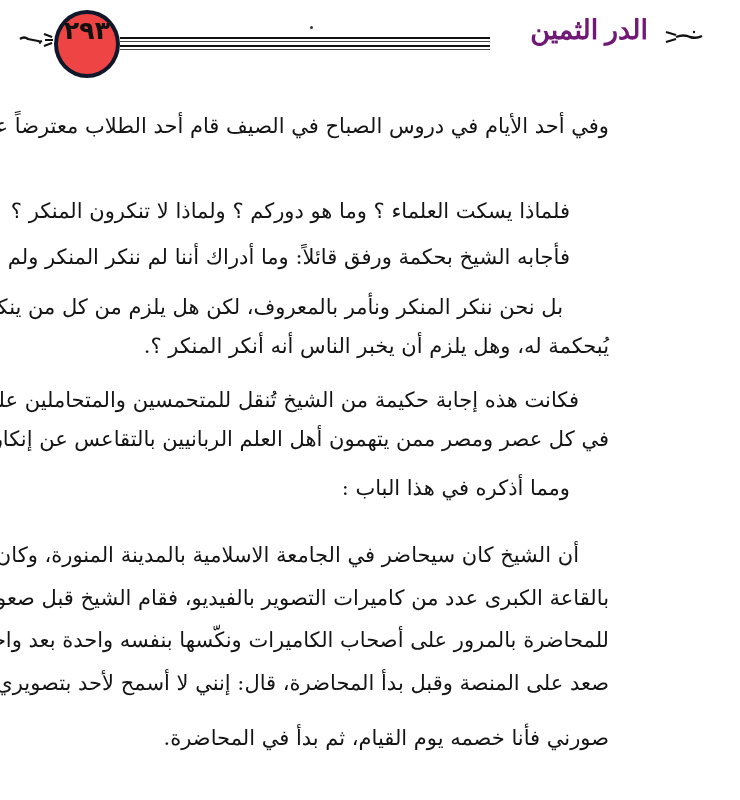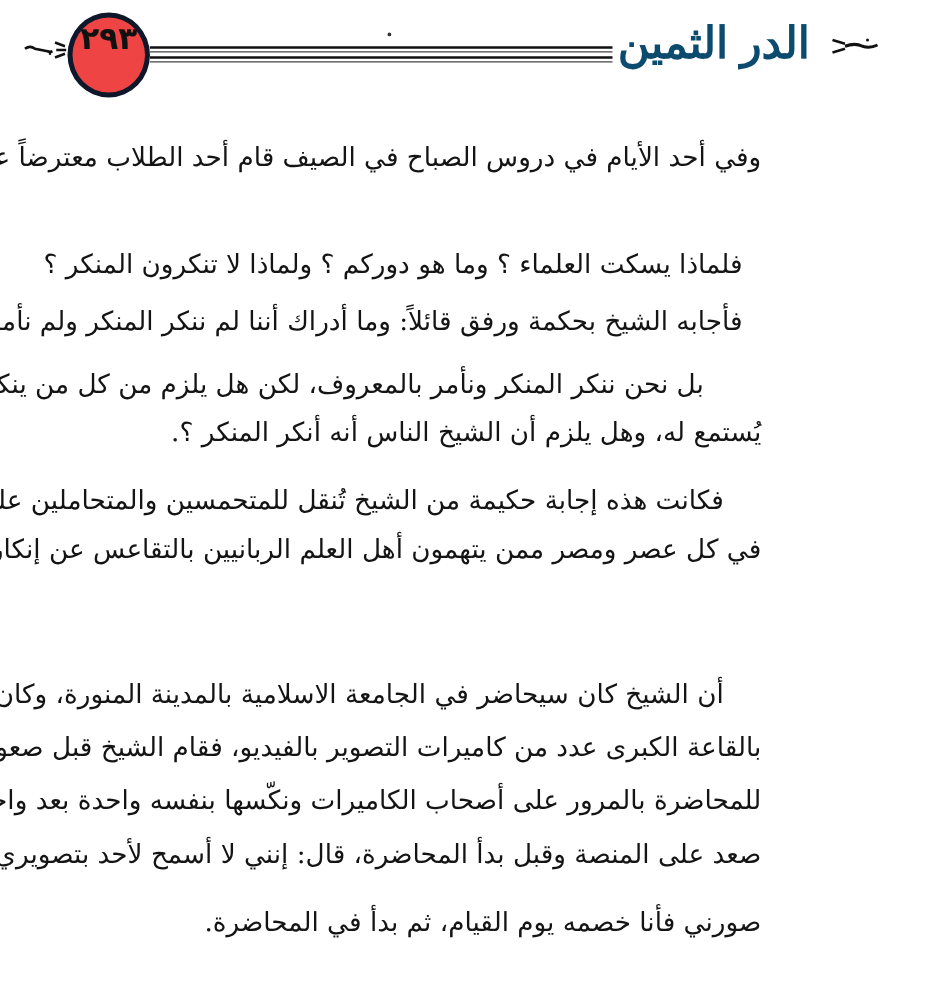--- a/index.html
+++ b/index.html
@@ -60,24 +60,24 @@
   .rule.r4 { top: 49px; height: 1px; background: #444; }
   .left-ornament {
     position: absolute;
     left: 18px; top: 30px;
     width: 36px; height: 20px;
   }
   .title {
     position: absolute;
     right: 92px; top: 14px;
     direction: rtl;
-    font-family: Liberation Sans, sans-serif;
+    font-family: Liberation Serif, serif;
     font-weight: bold;
-    font-size: 35px;
-    color: #0c4a6e;
+    font-size: 27px;
+    color: #701a75;
     white-space: nowrap;
   }
   .right-ornament {
     position: absolute;
     left: 664px; top: 26px;
     width: 40px; height: 22px;
   }
   .dot {
     position: absolute;
     left: 310px; top: 26px;
@@ -99,21 +99,21 @@
     font-size: 21px;
     line-height: 30px;
     white-space: nowrap;
     color: #141414;
   }
   .line.justify {
     left: 20px;
     text-align: justify;
     text-align-last: justify;
   }
-  .line.indent { right: 30px; text-align: right; }
+  .line.indent { right: 54px; text-align: right; }
 </style>
 </head>
 <body>
 
 <div class="page">
 
   <div class="header">
     <svg class="left-ornament" viewBox="0 0 36 20">
       <path d="M2 9 Q6 6 10 9 L20 11 Q22 12 24 11" stroke="#111" stroke-width="2.2" fill="none"></path>
       <path d="M26 4 L34 7" stroke="#111" stroke-width="2"></path>
@@ -144,25 +144,26 @@
   </div>
 
   <div class="body-text">
     <div class="line justify" style="top:111px;">وفي أحد الأيام في دروس الصباح في الصيف قام أحد الطلاب معترضاً على الشيخ</div>
 
     <div class="line indent" style="top:196px;">فلماذا يسكت العلماء ؟ وما هو دوركم ؟ ولماذا لا تنكرون المنكر ؟</div>
 
     <div class="line indent" style="top:242px;">فأجابه الشيخ بحكمة ورفق قائلاً: وما أدراك أننا لم ننكر المنكر ولم نأمر بالمعروف.</div>
 
     <div class="line justify" style="top:292px; right:61px;">بل نحن ننكر المنكر ونأمر بالمعروف، لكن هل يلزم من كل من ينكر المنكر أن</div>
-    <div class="line" style="top:331px;">يُستمع له، وهل يلزم أن الشيخ الناس أنه أنكر المنكر ؟.</div>
+    <div class="line" style="top:331px;">يُبحكمة له، وهل يلزم أن يخبر الناس أنه أنكر المنكر ؟.</div>
 
     <div class="line justify" style="top:385px; right:45px;">فكانت هذه إجابة حكيمة من الشيخ تُنقل للمتحمسين والمتحاملين على شيوخهم</div>
     <div class="line" style="top:424px;">في كل عصر ومصر ممن يتهمون أهل العلم الربانيين بالتقاعس عن إنكار المنكر.</div>
 
+    <div class="line indent" style="top:473px;">ومما أذكره في هذا الباب :</div>
 
     <div class="line justify" style="top:540px; right:45px;">أن الشيخ كان سيحاضر في الجامعة الاسلامية بالمدينة المنورة، وكان يوجد</div>
     <div class="line justify" style="top:583px;">بالقاعة الكبرى عدد من كاميرات التصوير بالفيديو، فقام الشيخ قبل صعوده انتشرت</div>
     <div class="line justify" style="top:625px;">للمحاضرة بالمرور على أصحاب الكاميرات ونكّسها بنفسه واحدة بعد واحدة، ثم</div>
     <div class="line justify" style="top:668px;margin-left:20px;">صعد على المنصة وقبل بدأ المحاضرة، قال: إنني لا أسمح لأحد بتصويري، ومن</div>
     <div class="line" style="top:711px;margin-top:12px;">صورني فأنا خصمه يوم القيام، ثم بدأ في المحاضرة.</div>
   </div>
 </div>
 
 </body></html>

